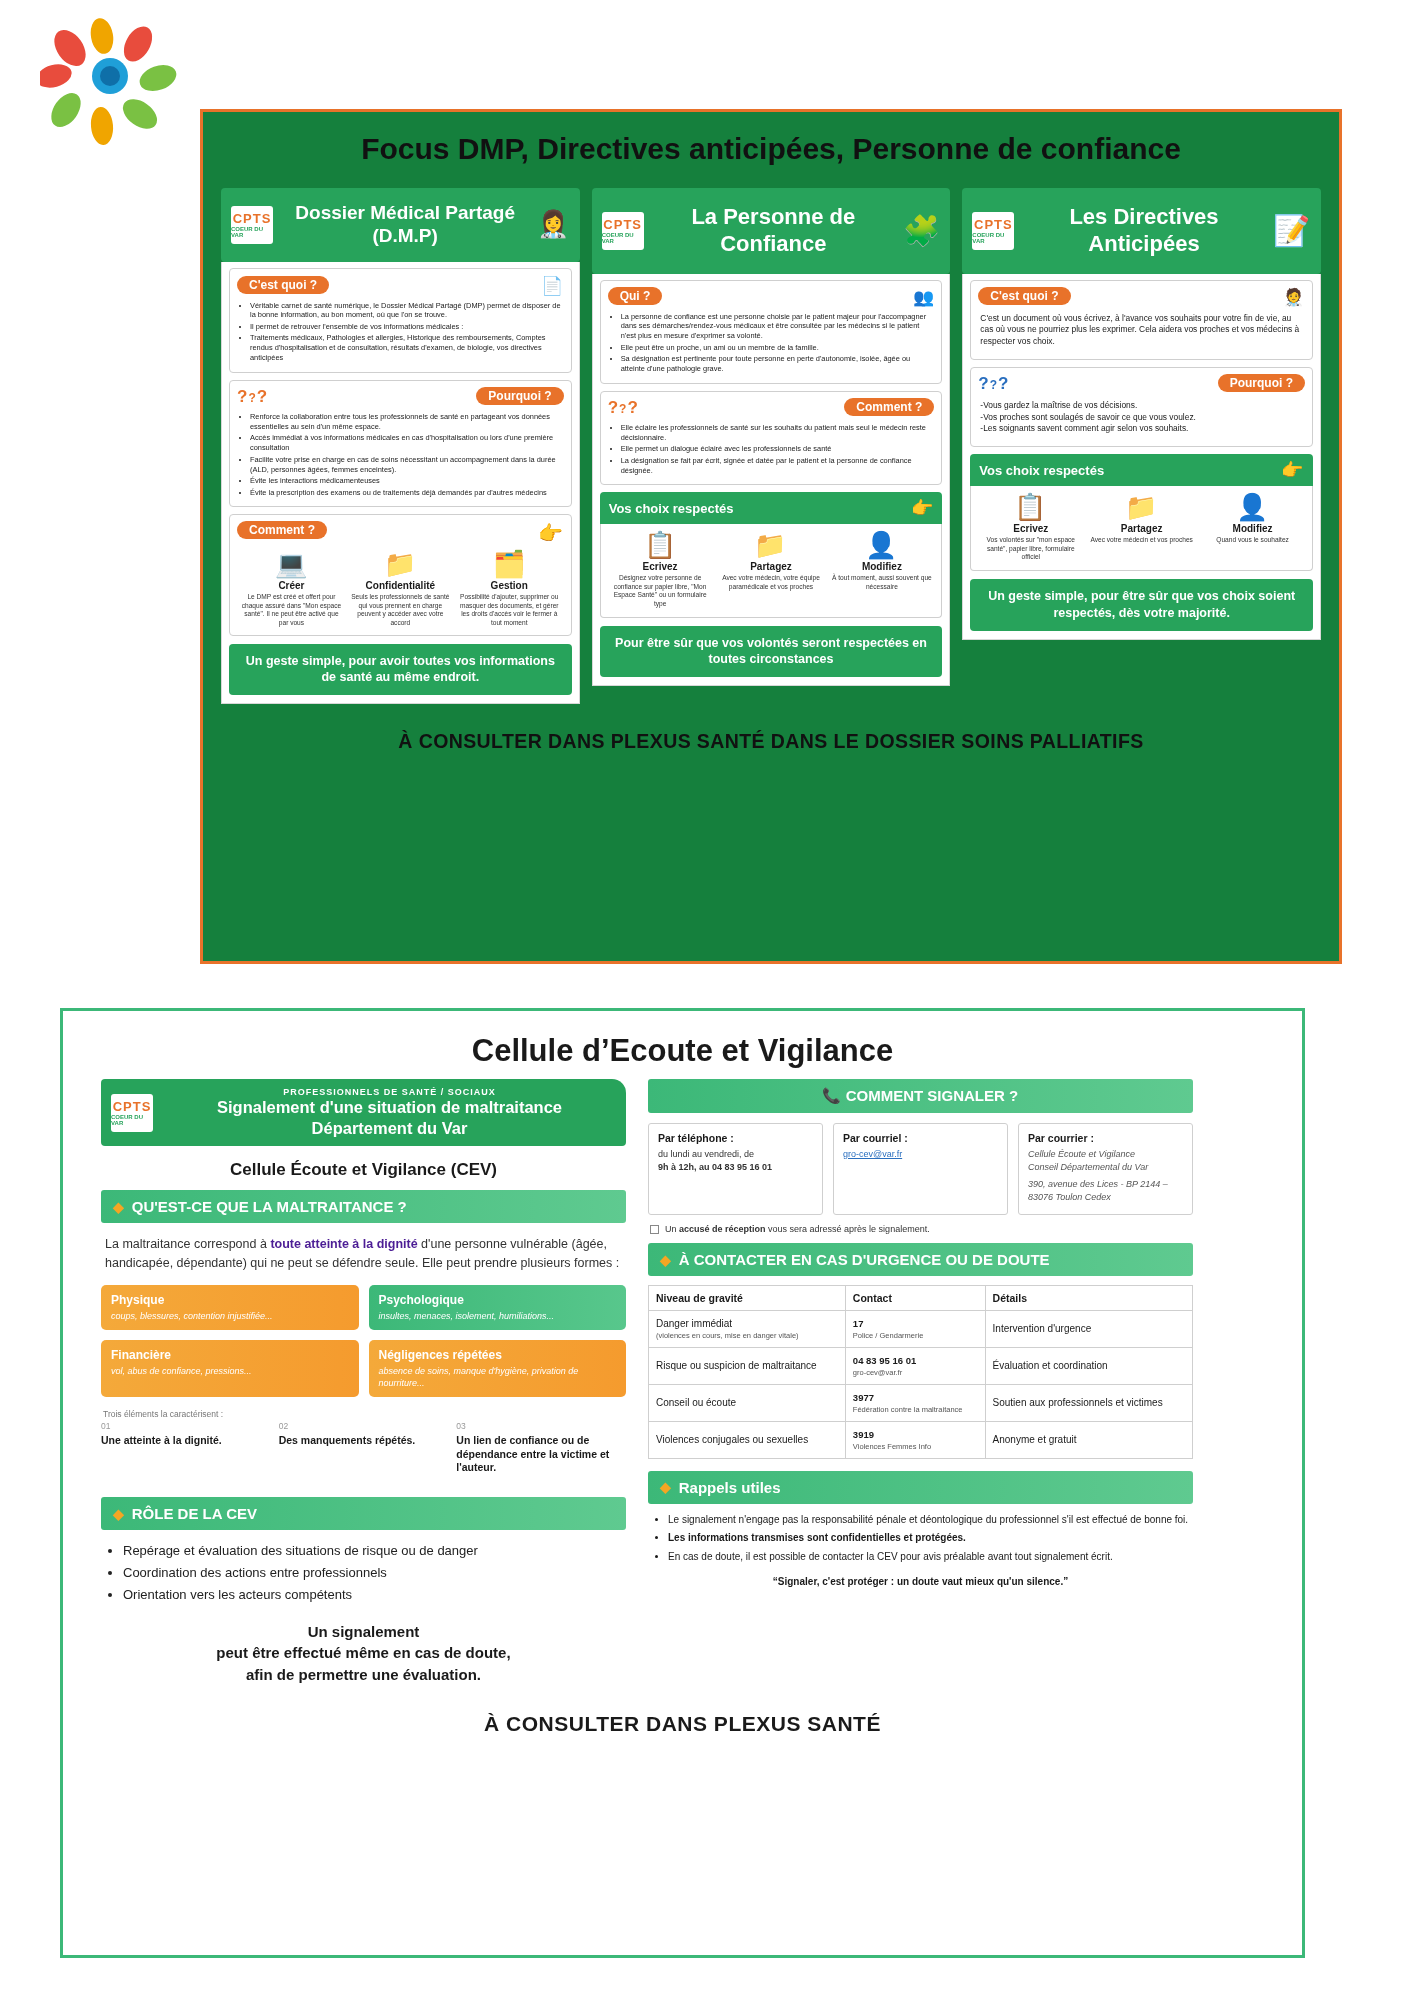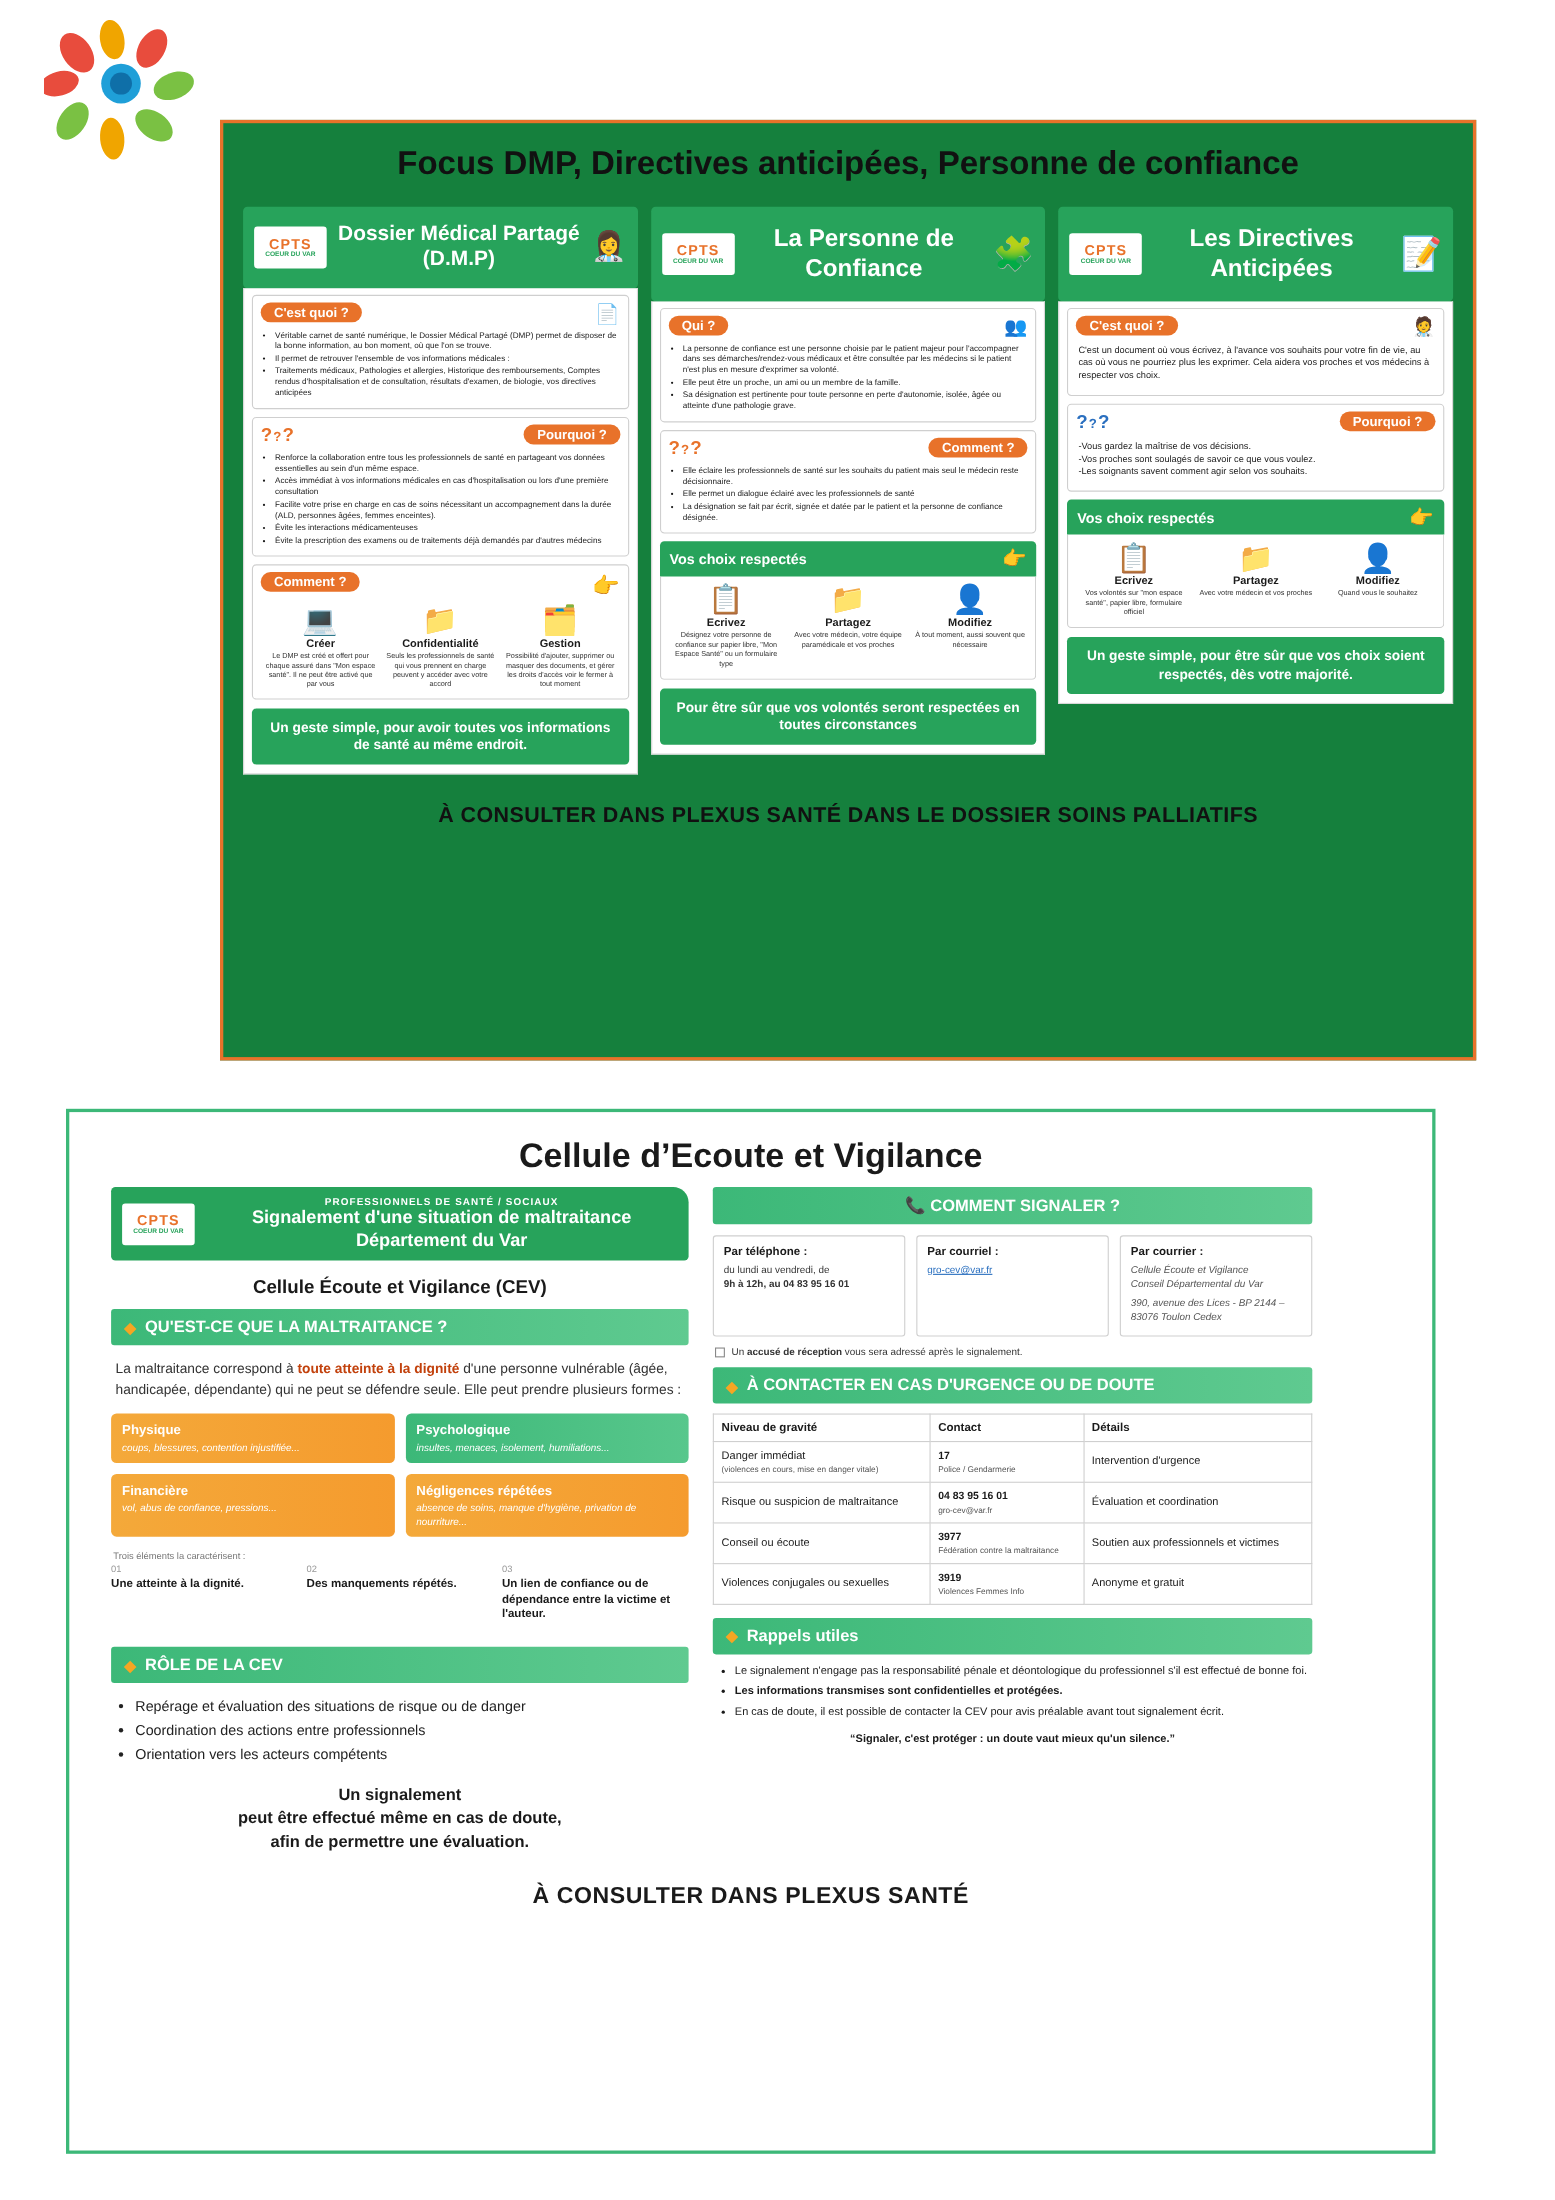--- a/index.html
+++ b/index.html
@@ -30,21 +30,21 @@
   }
   .card { width:378px; }
 
   .card-head {
     background:#27a35b; border-radius:4px; color:#fff;
     display:flex; align-items:center; gap:8px; padding:8px 10px;
     min-height:74px;
   }
   .card-head.tall { min-height:86px; }
   .cpts-badge {
-    background:#fff; border-radius:3px; width:66px; height:38px;
+    background:#fff; border-radius:3px; width:42px; height:38px;
     display:flex; flex-direction:column; align-items:center; justify-content:center;
     flex:0 0 auto;
   }
   .cpts-badge .c1 { font-size:13px; font-weight:bold; color:#e8722a; letter-spacing:1px; line-height:1; }
   .cpts-badge .c2 { font-size:6px; font-weight:bold; color:#27a35b; line-height:1; margin-top:1px; }
   .card-head-title { flex:1; text-align:center; font-size:19px; font-weight:bold; line-height:1.2; }
   .card-head-ico { font-size:26px; flex:0 0 auto; }
 
   .card-body { border:1px solid #d8d8d8; border-top:none; padding:6px 7px 8px 7px; background:#fff;}
 
@@ -105,21 +105,21 @@
 
   .cev-title2 { text-align:center; font-size:17px; font-weight:bold; margin:14px 0 10px; }
 
   .greenbar {
     background:linear-gradient(90deg,#3cb878,#5fca90); color:#fff; font-weight:bold;
     font-size:15px; padding:8px 12px; border-radius:3px; display:flex; align-items:center; gap:8px;
   }
   .diam { color:#f5a623; font-size:14px; }
 
   .para { font-size:12.5px; line-height:1.5; color:#333; margin:12px 4px 12px 4px; }
-  .para b { color:#c2410c; }
+  .para b { color:#4c1d95; }
 
   .grid2 { display:flex; flex-wrap:wrap; gap:10px; }
   .tile { width:calc(50% - 5px); border-radius:5px; padding:8px 10px; color:#fff; }
   .tile .tt { font-size:12px; font-weight:bold; margin-bottom:3px; }
   .tile .td { font-size:9px; line-height:1.35;font-style:italic; }
 
   .trois { font-size:8.5px; color:#777; margin:12px 2px 2px; }
   .nums { display:flex; gap:8px; }
   .numcol { flex:1; }
   .numcol .n { font-size:8.5px; color:#999; }

